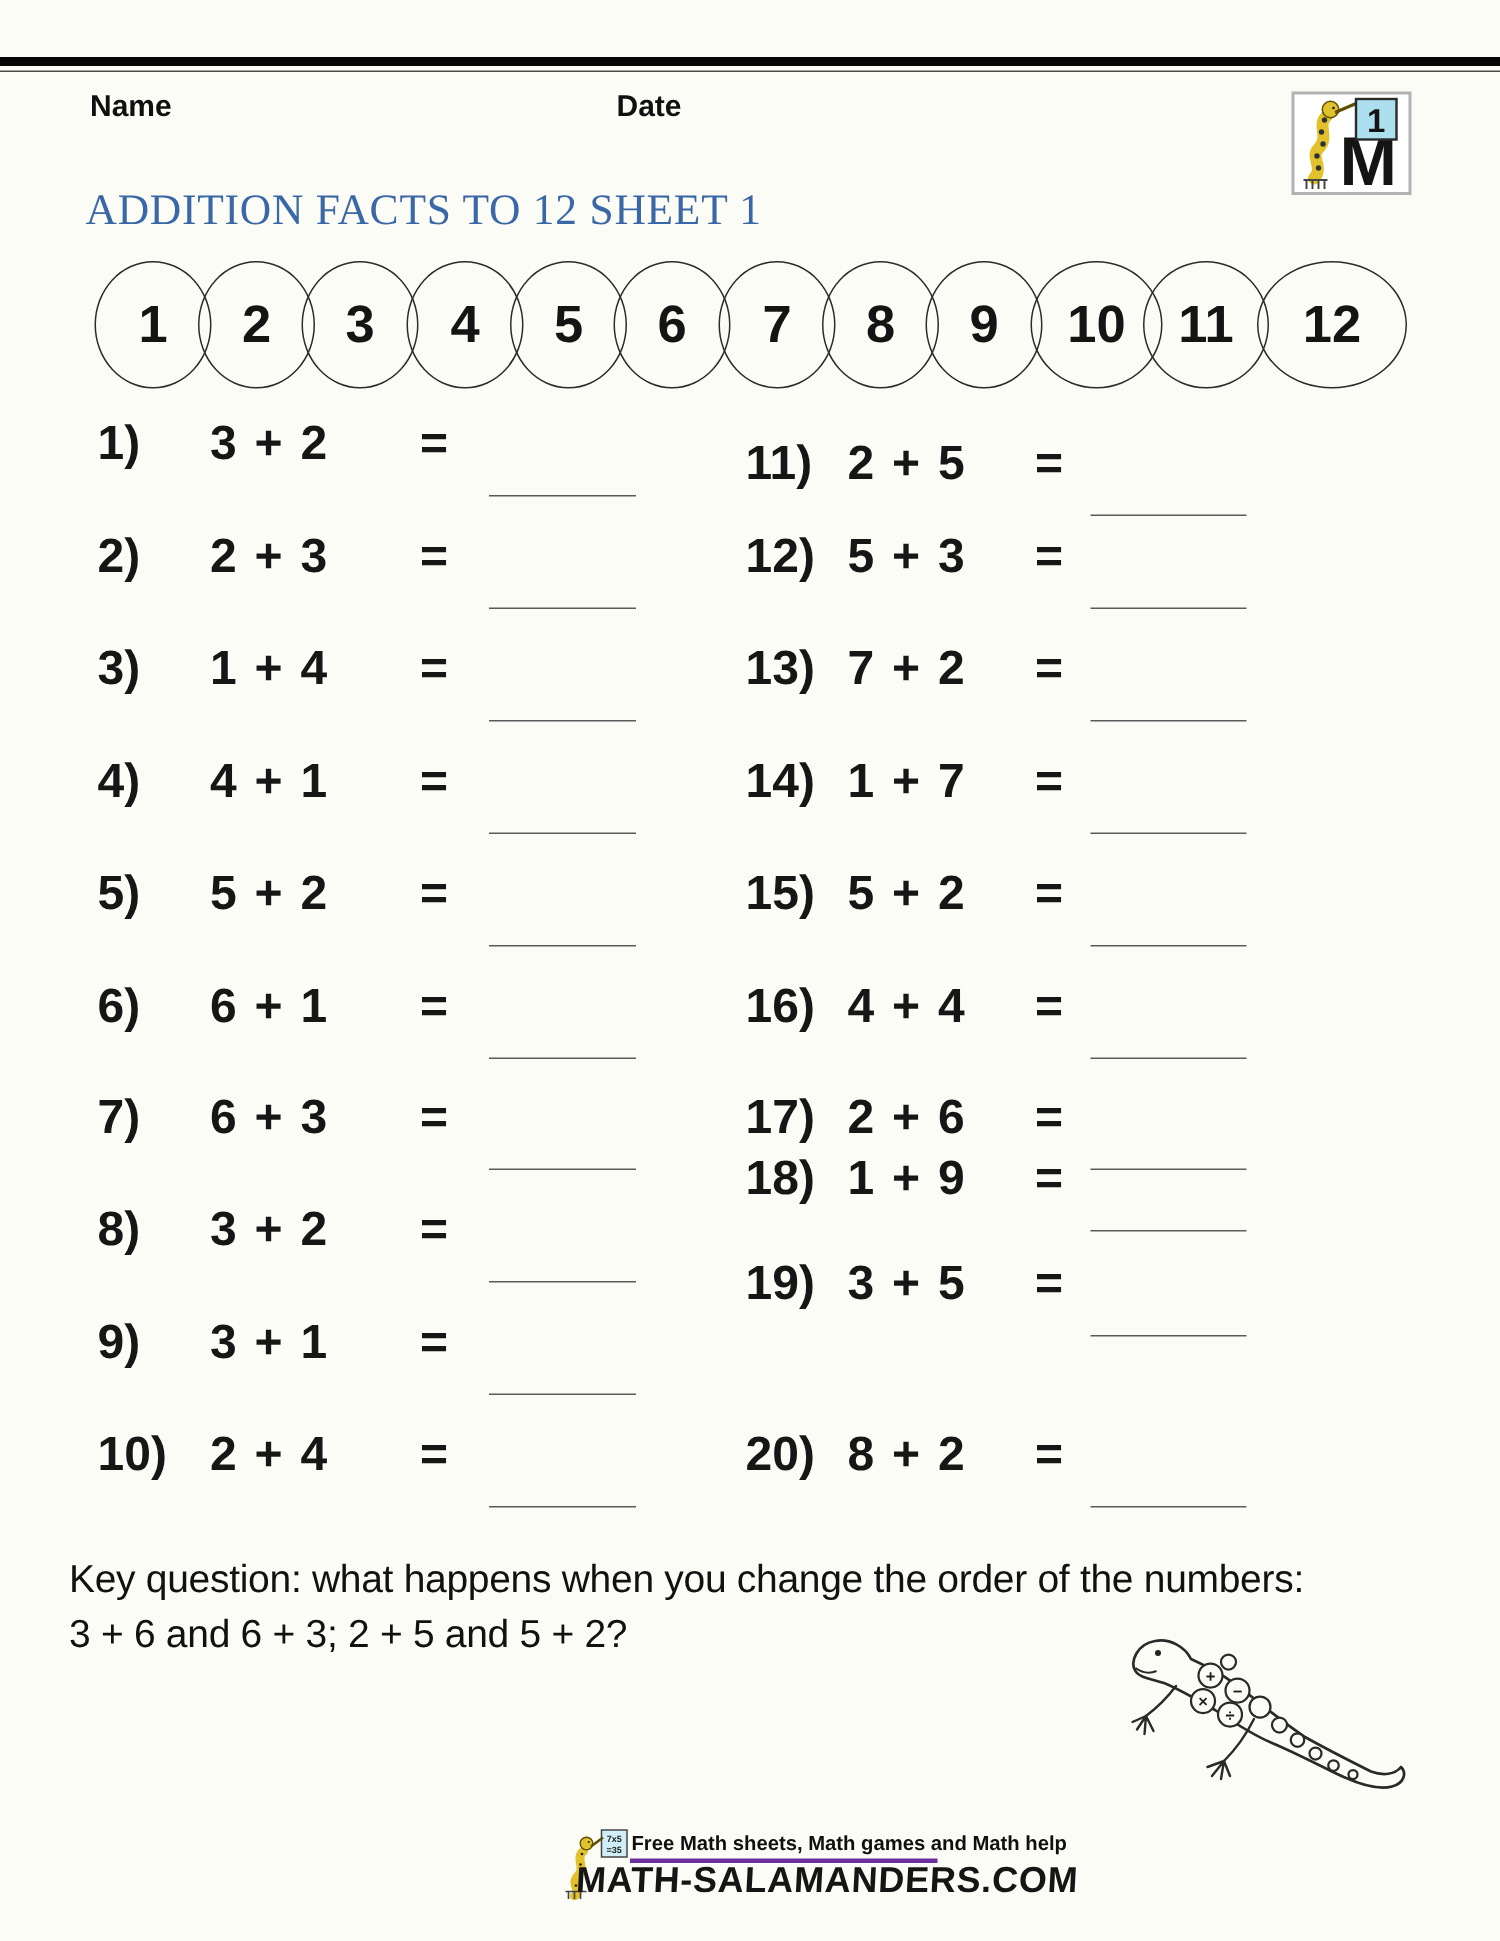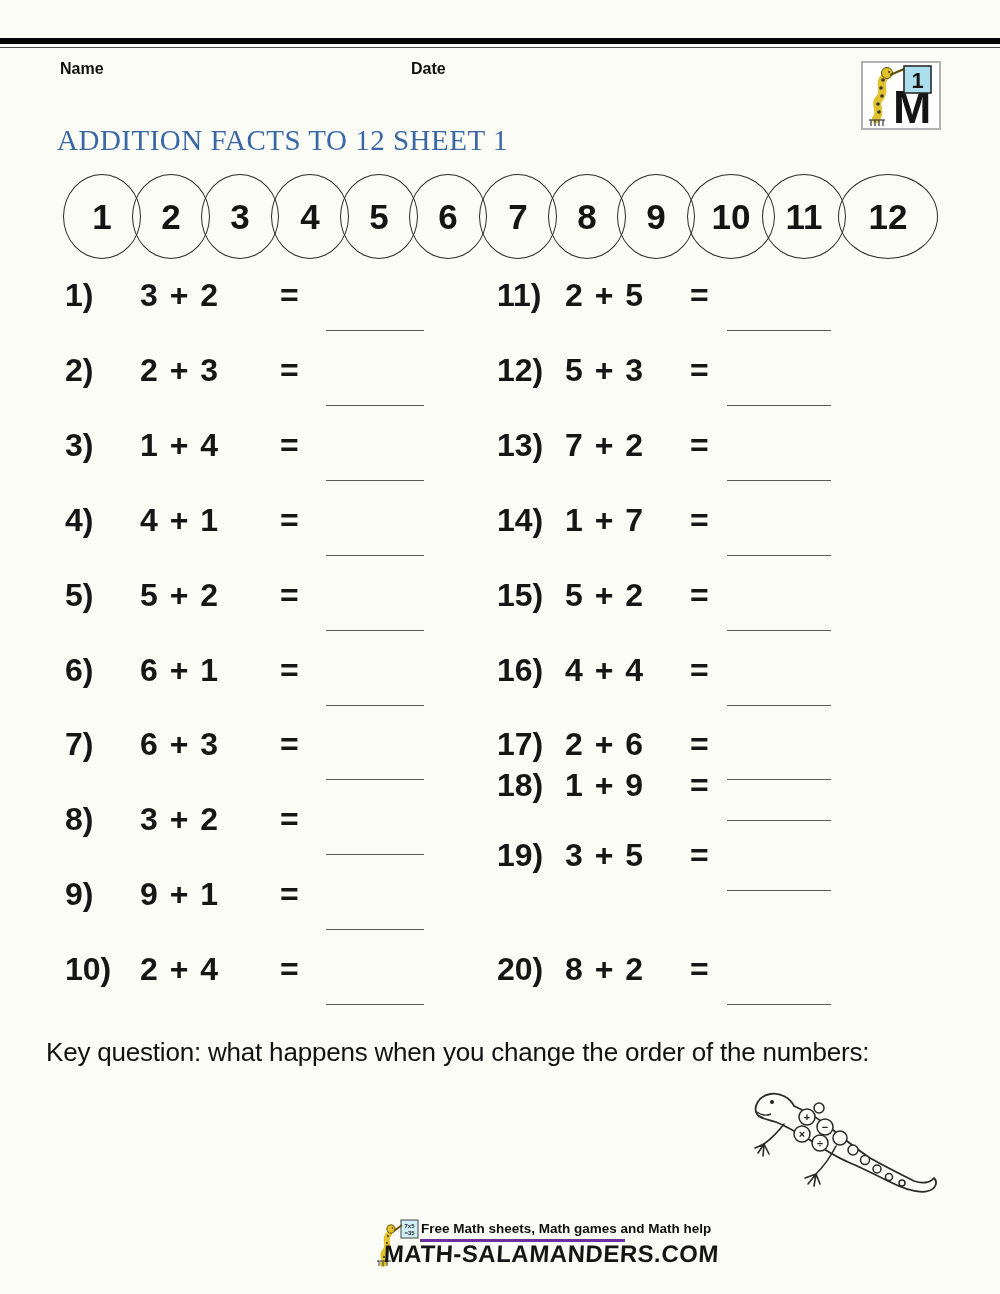--- a/index.html
+++ b/index.html
@@ -5,21 +5,21 @@
   html,body{margin:0;padding:0;background:#e8e8e8;}
   .sheet{
     position:relative;width:1000px;height:1294px;margin:0 auto;
     background:#fcfcf6;color:#171717;overflow:hidden;
     font-family:"Liberation Sans",sans-serif;
   }
   
   .rule-thick{position:absolute;left:0;top:38px;width:1000px;height:6px;background:#060606;}
   .rule-thin{position:absolute;left:0;top:47px;width:1000px;height:1px;background:#4c4c4c;}
 
-  .meta-label{position:absolute;top:60px;font-size:16px;font-weight:600;color:#101010;}
+  .meta-label{position:absolute;top:60px;font-size:20px;font-weight:600;color:#101010;}
   .name-label{left:60px;}
   .date-label{left:411px;}
 
   
   .corner-logo{position:absolute;left:861px;top:61px;width:80px;height:69px;background:#ffffff;
     border:2px solid #b2b2b2;box-sizing:border-box;}
   .corner-logo svg{display:block;}
 
   .page-title{position:absolute;left:57px;top:124px;margin:0;
     font-family:"Liberation Serif",serif;font-weight:400;font-size:29px;
@@ -176,31 +176,31 @@
         <div class="ans-line"></div>
       </div>
       <div class="prob-row col-left" style="top: 801.3px;">
         <span class="label">8)</span>
         <span class="expr">3 + 2</span>
         <span class="eq">=</span>
         <div class="ans-line"></div>
       </div>
       <div class="prob-row col-left" style="top: 876.2px;">
         <span class="label">9)</span>
-        <span class="expr">9 + 1</span>
+        <span class="expr">3 + 1</span>
         <span class="eq">=</span>
         <div class="ans-line"></div>
       </div>
       <div class="prob-row col-left" style="top: 951.1px;">
         <span class="label">10)</span>
         <span class="expr">2 + 4</span>
         <span class="eq">=</span>
         <div class="ans-line"></div>
       </div>
-      <div class="prob-row col-right" style="top: 277px; text-align: center;">
+      <div class="prob-row col-right" style="top: 290px; text-align: center;">
         <span class="label">11)</span>
         <span class="expr">2 + 5</span>
         <span class="eq">=</span>
         <div class="ans-line"></div>
       </div>
       <div class="prob-row col-right" style="top: 351.9px;">
         <span class="label">12)</span>
         <span class="expr">5 + 3</span>
         <span class="eq">=</span>
         <div class="ans-line"></div>
@@ -249,20 +249,21 @@
       </div>
       <div class="prob-row col-right" style="top: 951.1px;">
         <span class="label">20)</span>
         <span class="expr">8 + 2</span>
         <span class="eq">=</span>
         <div class="ans-line"></div>
       </div>
     </div>
 
   <div class="key-q kq1">Key question: what happens when you change the order of the numbers:</div>
+  <div class="key-q kq2">3 + 6 and 6 + 3; 2 + 5 and 5 + 2?</div>
 
   <svg class="lizard" width="195" height="118" viewBox="0 0 195 118">
     <path d="M 7 28 C 3 22, 8 10, 20 8 C 30 6, 40 12, 44 20 C 58 26, 74 36, 88 48
              C 98 56, 108 64, 120 72 C 136 81, 152 89, 164 95 C 172 98, 180 97, 184 92
              C 188 96, 186 103, 178 105 C 168 108, 152 102, 138 95 C 124 88, 110 81, 98 76
              C 86 71, 72 62, 60 54 C 48 47, 36 40, 26 36 C 16 33, 9 32, 7 28 Z" fill="#fcfcf6" stroke="#2a2a2a" stroke-width="1.8" stroke-linejoin="round"></path>
     <circle cx="22" cy="16" r="2" fill="#222"></circle>
     <path d="M 7 26 Q 14 31 21 28" fill="none" stroke="#2a2a2a" stroke-width="1.4"></path>
     <g fill="none" stroke="#2a2a2a" stroke-width="1.6" stroke-linecap="round">
       <path d="M 34 38 C 28 46, 22 52, 14 58"></path>

